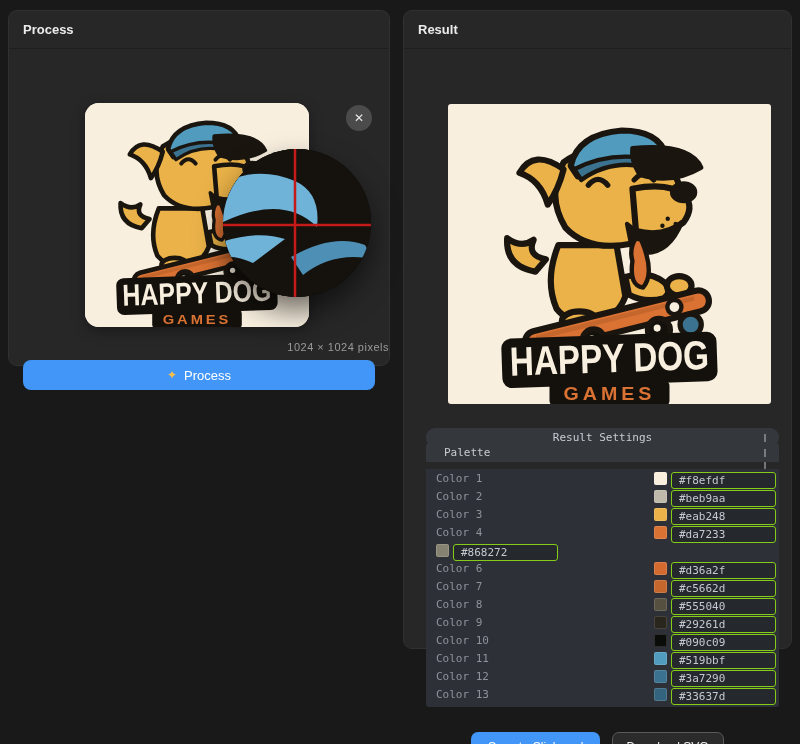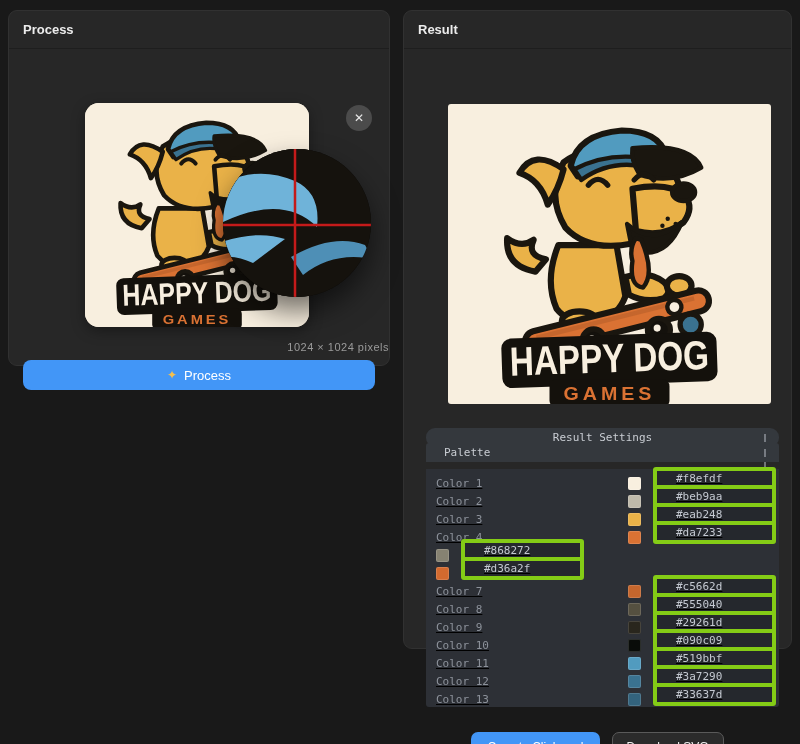--- a/index.html
+++ b/index.html
@@ -65,26 +65,26 @@
   #palette-bar{top:394px;padding-left:18px;border-radius:3px 3px 0 0;}
   .handle{
     position:absolute;right:8px;top:50%;transform:translateY(-50%);
     width:7px;height:8px;opacity:.55;
   }
   .handle i{display:inline-block;width:2px;height:8px;background:#aeb3bb;margin-right:2px;vertical-align:top;}
   .palette-body{
     position:absolute;left:22px;top:420px;width:353px;height:238px;
     background:#2d3036;border-radius:0 0 3px 3px;box-sizing:border-box;padding-top:3px;
   }
-  .prow{display:flex;align-items:flex-end;height:18px;padding:0 3px 0 10px;gap:12px;box-sizing:border-box;text-decoration:underline;}
+  .prow{display:flex;align-items:flex-start;height:18px;padding:0 3px 0 10px;gap:4px;box-sizing:border-box;}
   .plabel{flex:1;font-family:"DejaVu Sans Mono", monospace;font-size:11px;color:#8d929b;}
   .swatch{width:13px;height:13px;border-radius:2px;box-shadow:inset 0 0 0 1px rgba(255,255,255,.14);cursor:pointer;}
   .phex{
-    width:96px;height:15px;line-height:15px;background:#25282d;border:4px solid #84cc16;border-radius:3px;
-    font-family:"DejaVu Sans Mono", monospace;font-size:11px;color:#c4c9d1;padding-left:19px;cursor:text;
+    width:96px;height:15px;line-height:15px;background:#25282d;border:1px solid #84cc16;border-radius:3px;
+    font-family:"DejaVu Sans Mono", monospace;font-size:11px;color:#c4c9d1;padding-left:7px;cursor:text;
   }
   .btn-row{position:absolute;left:0;top:683px;width:100%;display:flex;justify-content:center;gap:12px;}
   .btn{height:29px;border-radius:7px;font-size:12px;font-family:inherit;cursor:pointer;display:flex;align-items:center;}
   .btn-blue{border:none;color:#fff;padding:0 16px;}
   .btn-dark{background:#2b2b2b;border:1px solid #5a5a5a;color:#f0f0f0;padding:0 14px;}
 </style>
 </head>
 <body>
 
 <div class="card" id="left-card">
@@ -245,20 +245,21 @@
         <div class="prow">
           <span class="plabel">Color 4</span>
           <span class="swatch" style="background: rgb(218, 114, 51);"></span>
           <span class="phex">#da7233</span>
         </div>
         <div class="prow">
           <span class="swatch" style="background: rgb(134, 130, 114);"></span>
           <span class="phex">#868272</span>
         </div>
         <div class="prow">
+          <span class="plabel">Color 6</span>
           <span class="swatch" style="background: rgb(211, 106, 47);"></span>
           <span class="phex">#d36a2f</span>
         </div>
         <div class="prow">
           <span class="plabel">Color 7</span>
           <span class="swatch" style="background: rgb(197, 102, 45);"></span>
           <span class="phex">#c5662d</span>
         </div>
         <div class="prow">
           <span class="plabel">Color 8</span>

